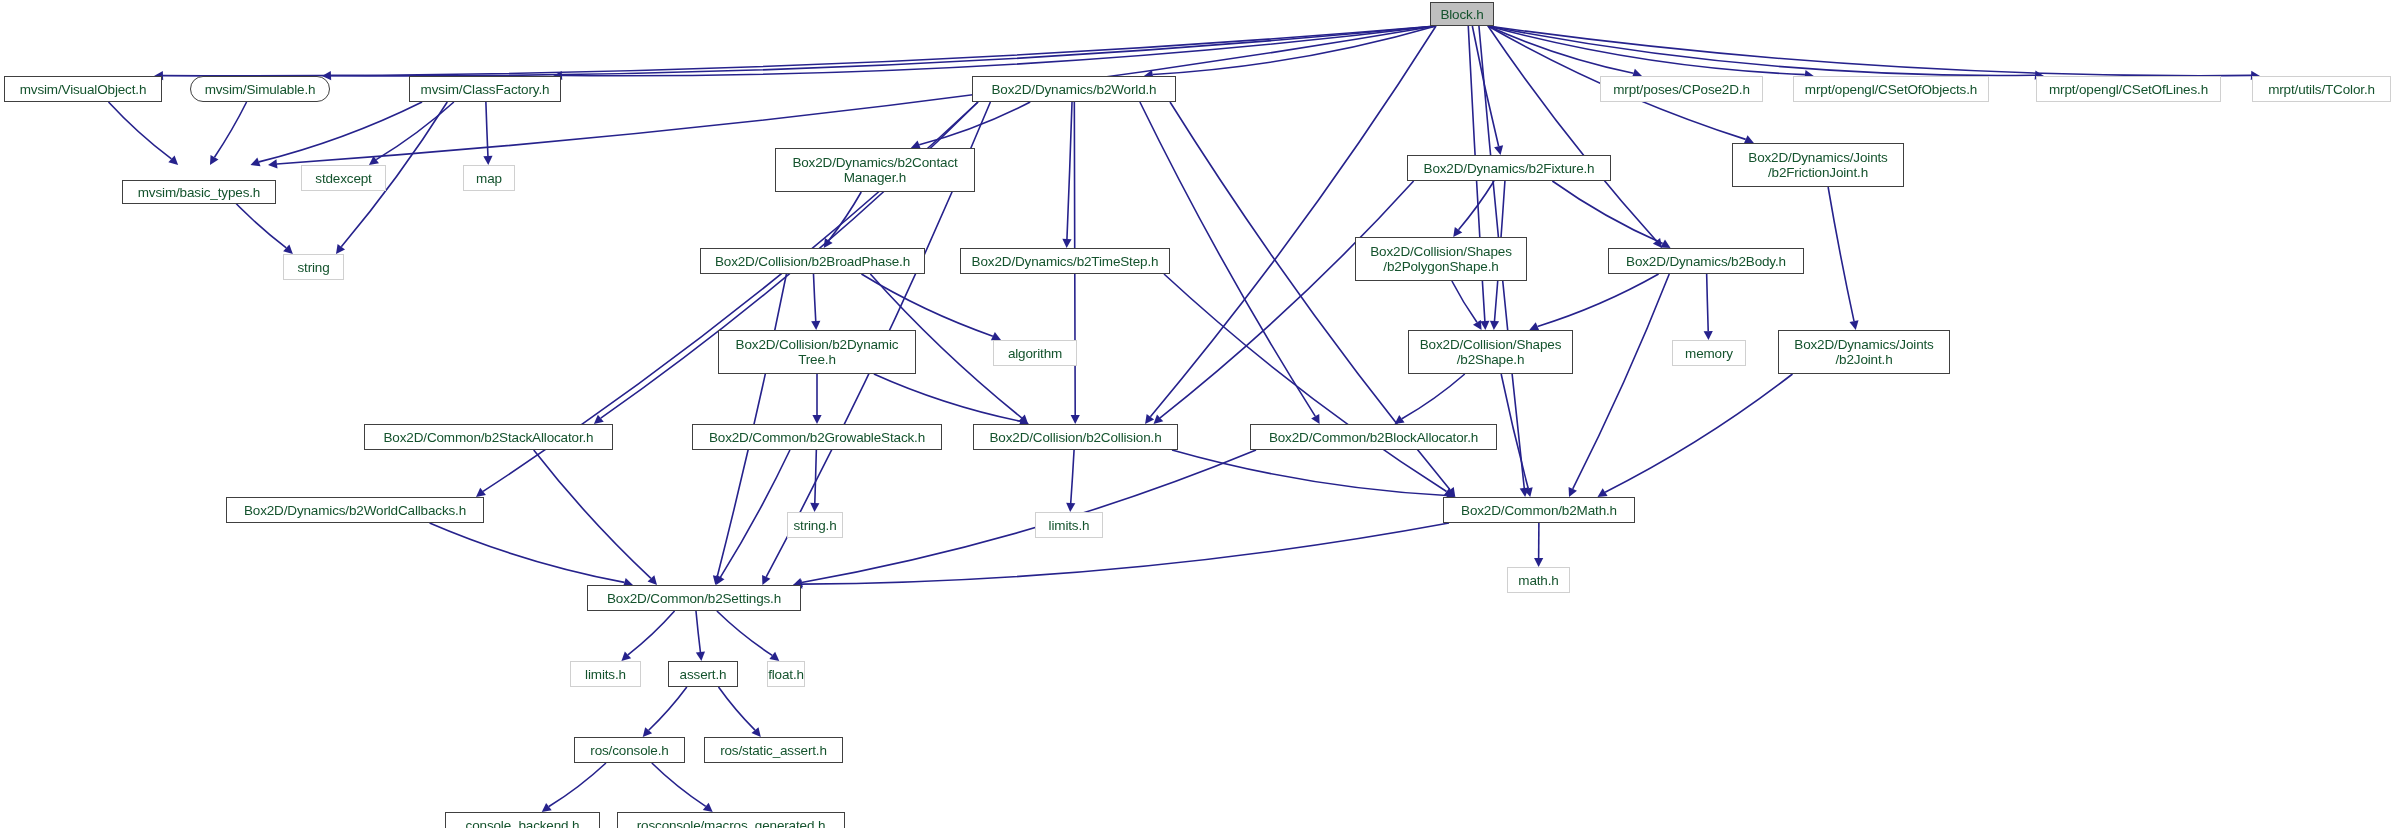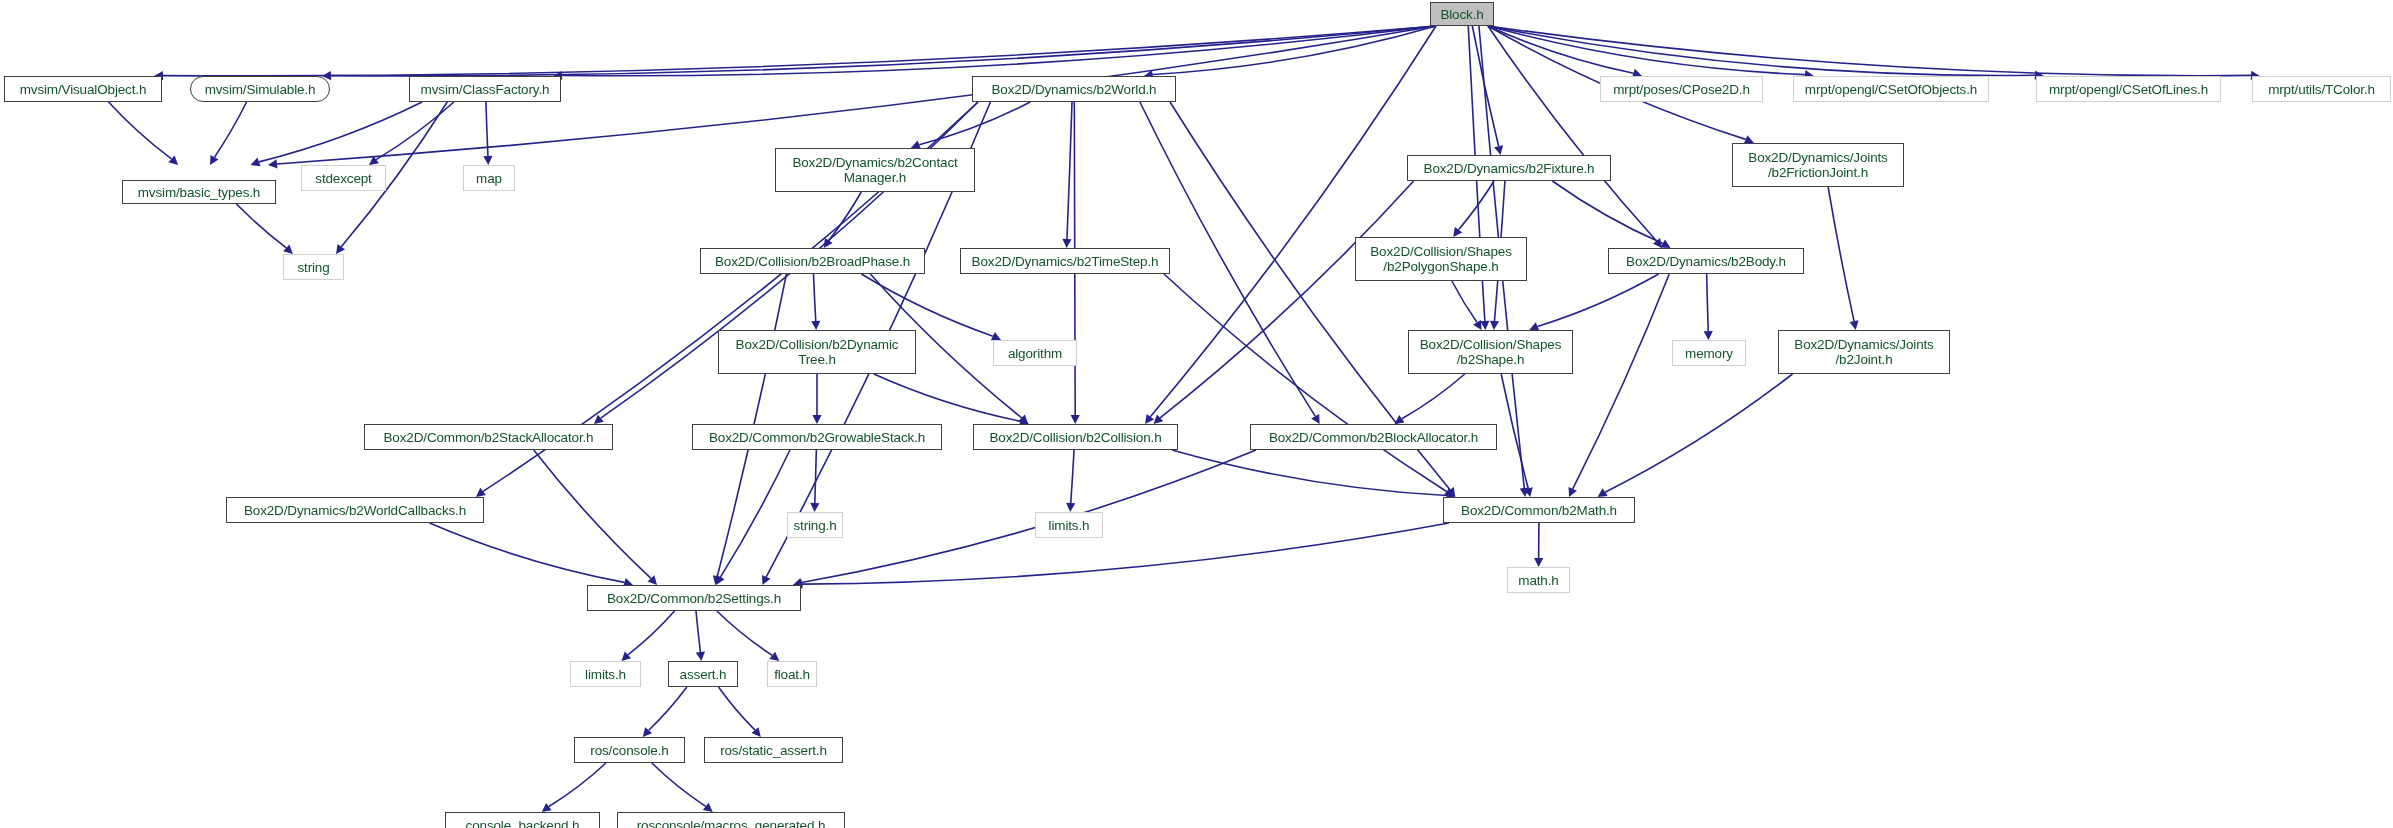--- a/index.html
+++ b/index.html
@@ -213,21 +213,21 @@
       <div class="node-box internal" style="left: 364px; top: 424px; width: 249px; height: 26px;">Box2D/Common/b2StackAllocator.h</div>
       <div class="node-box internal" style="left: 692px; top: 424px; width: 250px; height: 26px;">Box2D/Common/b2GrowableStack.h</div>
       <div class="node-box internal" style="left: 973px; top: 424px; width: 205px; height: 26px;">Box2D/Collision/b2Collision.h</div>
       <div class="node-box internal" style="left: 1250px; top: 424px; width: 247px; height: 26px;">Box2D/Common/b2BlockAllocator.h</div>
       <div class="node-box external" style="left: 777px; top: 512px; width: 56px; height: 26px; margin-left: 10px;">string.h</div>
       <div class="node-box external" style="left: 1035px; top: 512px; width: 68px; height: 26px;">limits.h</div>
       <div class="node-box internal" style="left: 226px; top: 497px; width: 258px; height: 26px;">Box2D/Dynamics/b2WorldCallbacks.h</div>
       <div class="node-box internal" style="left: 587px; top: 585px; width: 214px; height: 26px;">Box2D/Common/b2Settings.h</div>
       <div class="node-box external" style="left: 570px; top: 661px; width: 71px; height: 26px;">limits.h</div>
       <div class="node-box internal" style="left: 668px; top: 661px; width: 70px; height: 26px;">assert.h</div>
-      <div class="node-box external" style="left: 767px; top: 661px; width: 50px; height: 26px;">float.h</div>
+      <div class="node-box external" style="left: 767px; top: 661px; width: 38px; height: 26px;">float.h</div>
       <div class="node-box internal" style="left: 574px; top: 737px; width: 111px; height: 26px;">ros/console.h</div>
       <div class="node-box internal" style="left: 704px; top: 737px; width: 139px; height: 26px;">ros/static_assert.h</div>
       <div class="node-box internal" style="left: 445px; top: 812px; width: 155px; height: 26px;">console_backend.h</div>
       <div class="node-box internal" style="left: 617px; top: 812px; width: 228px; height: 26px;">rosconsole/macros_generated.h</div>
       <div class="node-box internal" style="left: 1407px; top: 155px; width: 204px; height: 26px;">Box2D/Dynamics/b2Fixture.h</div>
       <div class="node-box internal" style="left: 1732px; top: 143px; width: 172px; height: 44px;">Box2D/Dynamics/Joints
 /b2FrictionJoint.h</div>
       <div class="node-box internal" style="left: 1355px; top: 237px; width: 172px; height: 44px;">Box2D/Collision/Shapes
 /b2PolygonShape.h</div>
       <div class="node-box internal" style="left: 1608px; top: 248px; width: 196px; height: 26px;">Box2D/Dynamics/b2Body.h</div>

